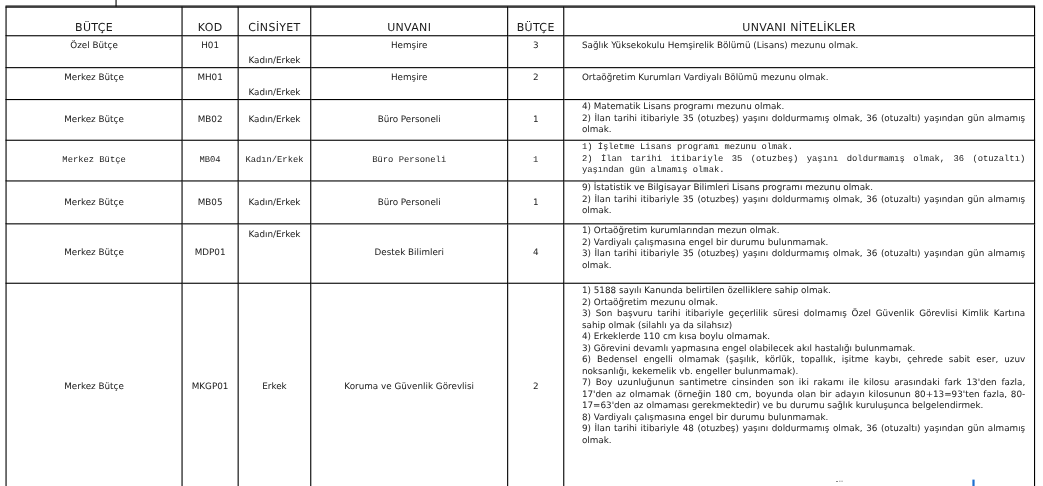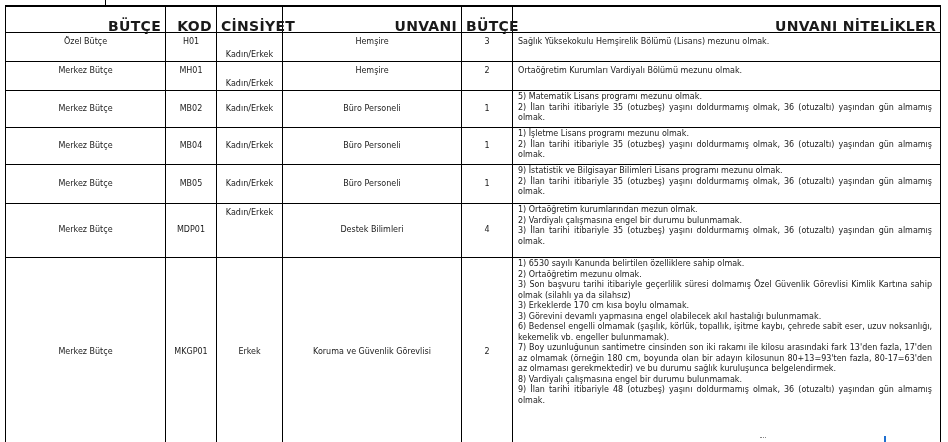--- a/index.html
+++ b/index.html
@@ -3,31 +3,31 @@
   <meta charset="utf-8">
   <style>
     html, body { margin: 0; padding: 0; background: #ffffff; }
     body { width: 948px; height: 442px; position: relative; overflow: hidden;
            font-family: "DejaVu Sans", sans-serif; color: #1a1a1a; }
     .topbox { position: absolute; left: 5px; top: 0; width: 100px; height: 6px;
               border-right: 1.5px solid #000; border-bottom: 0; }
     .topline { position: absolute; left: 5px; top: 5px; width: 936px; height: 0; border-top: 1.5px solid #000; }
     table { position: absolute; left: 5px; top: 6px; width: 936px; border-collapse: collapse; table-layout: fixed; }
     td, th { border: 1.3px solid #000; font-size: 8px; line-height: 10.5px; padding: 0 4px; }
-    th { font-weight: bold; font-size: 14px; letter-spacing: 0.3px; text-align: right; vertical-align: bottom; padding-bottom: 1px; height: 24px; }
+    th { font-weight: normal; font-size: 10px; letter-spacing: 0.3px; text-align: center; vertical-align: bottom; padding-bottom: 1px; height: 24px; }
     td.c { text-align: center; vertical-align: middle; }
     td.cinsiyet-low { vertical-align: bottom; text-align: center; padding-bottom: 1px; }
     td.cinsiyet-top { vertical-align: top; text-align: center; padding-top: 4px; }
     td.code-top { vertical-align: top; text-align: center; padding-top: 4px; }
-    td.req { text-align: justify; vertical-align: top; padding-top: 1px; padding-left: 5px; padding-right: 8px; }
+    td.req { text-align: justify; vertical-align: top; padding-top: 1px; padding-left: 16px; padding-right: 8px; }
     .req-line { display: block; }
     tr.r1 td { height: 24px; }
     tr.r2 td { height: 24px; }
     tr.r3 td { height: 35px; }
-    tr.r4 td { height: 35px; }
+    tr.r4 td { height: 35px; font-family: Liberation Mono, monospace; }
     tr.r5 td { height: 37px; }
     tr.r6 td { height: 49px; }
     tr.r7 td { height: 187px; }
     .footer-mark { position: absolute; left: 884px; top: 436px; width: 2px; height: 6px; background: #1e6fd0; }
     .footer-dot { position: absolute; left: 760px; top: 437px; width: 6px; height: 2px; border-top: 1px dotted #888; }
   </style>
 </head>
 <body>
 
 <div class="topbox"></div>
@@ -73,21 +73,21 @@
         <span class="req-line">Ortaöğretim Kurumları Vardiyalı Bölümü mezunu olmak.</span>
       </td>
     </tr>
     <tr class="r3">
       <td class="c">Merkez Bütçe</td>
       <td class="c">MB02</td>
       <td class="c">Kadın/Erkek</td>
       <td class="c">Büro Personeli</td>
       <td class="c">1</td>
       <td class="req">
-        <span class="req-line">5) Matematik Lisans programı mezunu olmak.</span>
+        <span class="req-line">4) Matematik Lisans programı mezunu olmak.</span>
         <span class="req-line">2) İlan tarihi itibariyle 35 (otuzbeş) yaşını doldurmamış olmak, 36 (otuzaltı) yaşından gün almamış olmak.</span>
       </td>
     </tr>
     <tr class="r4">
       <td class="c">Merkez Bütçe</td>
       <td class="c">MB04</td>
       <td class="c">Kadın/Erkek</td>
       <td class="c">Büro Personeli</td>
       <td class="c">1</td>
       <td class="req">
@@ -118,24 +118,24 @@
         <span class="req-line">3) İlan tarihi itibariyle 35 (otuzbeş) yaşını doldurmamış olmak, 36 (otuzaltı) yaşından gün almamış olmak.</span>
       </td>
     </tr>
     <tr class="r7">
       <td class="c">Merkez Bütçe</td>
       <td class="c">MKGP01</td>
       <td class="c">Erkek</td>
       <td class="c">Koruma ve Güvenlik Görevlisi</td>
       <td class="c">2</td>
       <td class="req">
-        <span class="req-line">1) 6530 sayılı Kanunda belirtilen özelliklere sahip olmak.</span>
+        <span class="req-line">1) 5188 sayılı Kanunda belirtilen özelliklere sahip olmak.</span>
         <span class="req-line">2) Ortaöğretim mezunu olmak.</span>
         <span class="req-line">3) Son başvuru tarihi itibariyle geçerlilik süresi dolmamış Özel Güvenlik Görevlisi Kimlik Kartına sahip olmak  (silahlı ya da silahsız)</span>
-        <span class="req-line">3) Erkeklerde 170 cm kısa boylu olmamak.</span>
+        <span class="req-line">4) Erkeklerde 110 cm kısa boylu olmamak.</span>
         <span class="req-line">3) Görevini devamlı yapmasına engel olabilecek akıl hastalığı bulunmamak.</span>
         <span class="req-line">6) Bedensel engelli olmamak (şaşılık, körlük, topallık, işitme kaybı, çehrede sabit eser, uzuv noksanlığı, kekemelik vb. engeller bulunmamak).</span>
         <span class="req-line">7) Boy uzunluğunun santimetre cinsinden son iki rakamı ile kilosu arasındaki fark 13'den fazla, 17'den az olmamak (örneğin 180 cm, boyunda olan bir adayın kilosunun 80+13=93'ten fazla, 80-17=63'den az olmaması gerekmektedir) ve bu durumu sağlık kuruluşunca belgelendirmek.</span>
         <span class="req-line">8) Vardiyalı çalışmasına engel bir durumu bulunmamak.</span>
         <span class="req-line">9) İlan tarihi itibariyle 48 (otuzbeş) yaşını doldurmamış olmak, 36 (otuzaltı) yaşından gün almamış olmak.</span>
       </td>
     </tr>
   </tbody>
 </table>
 

